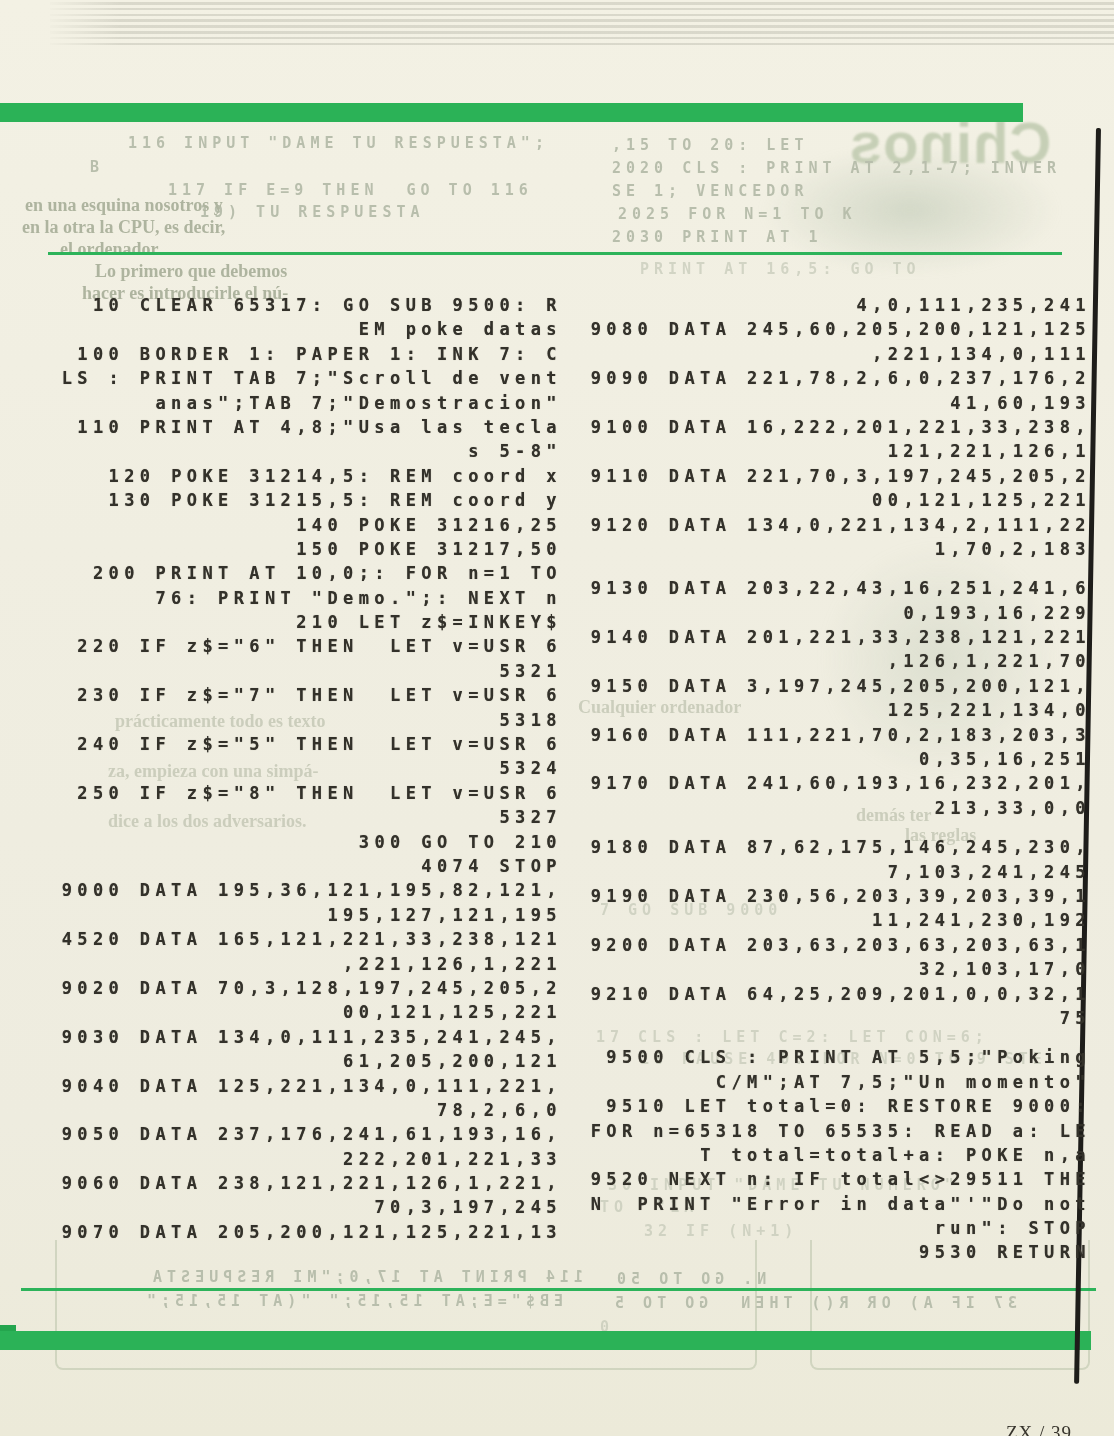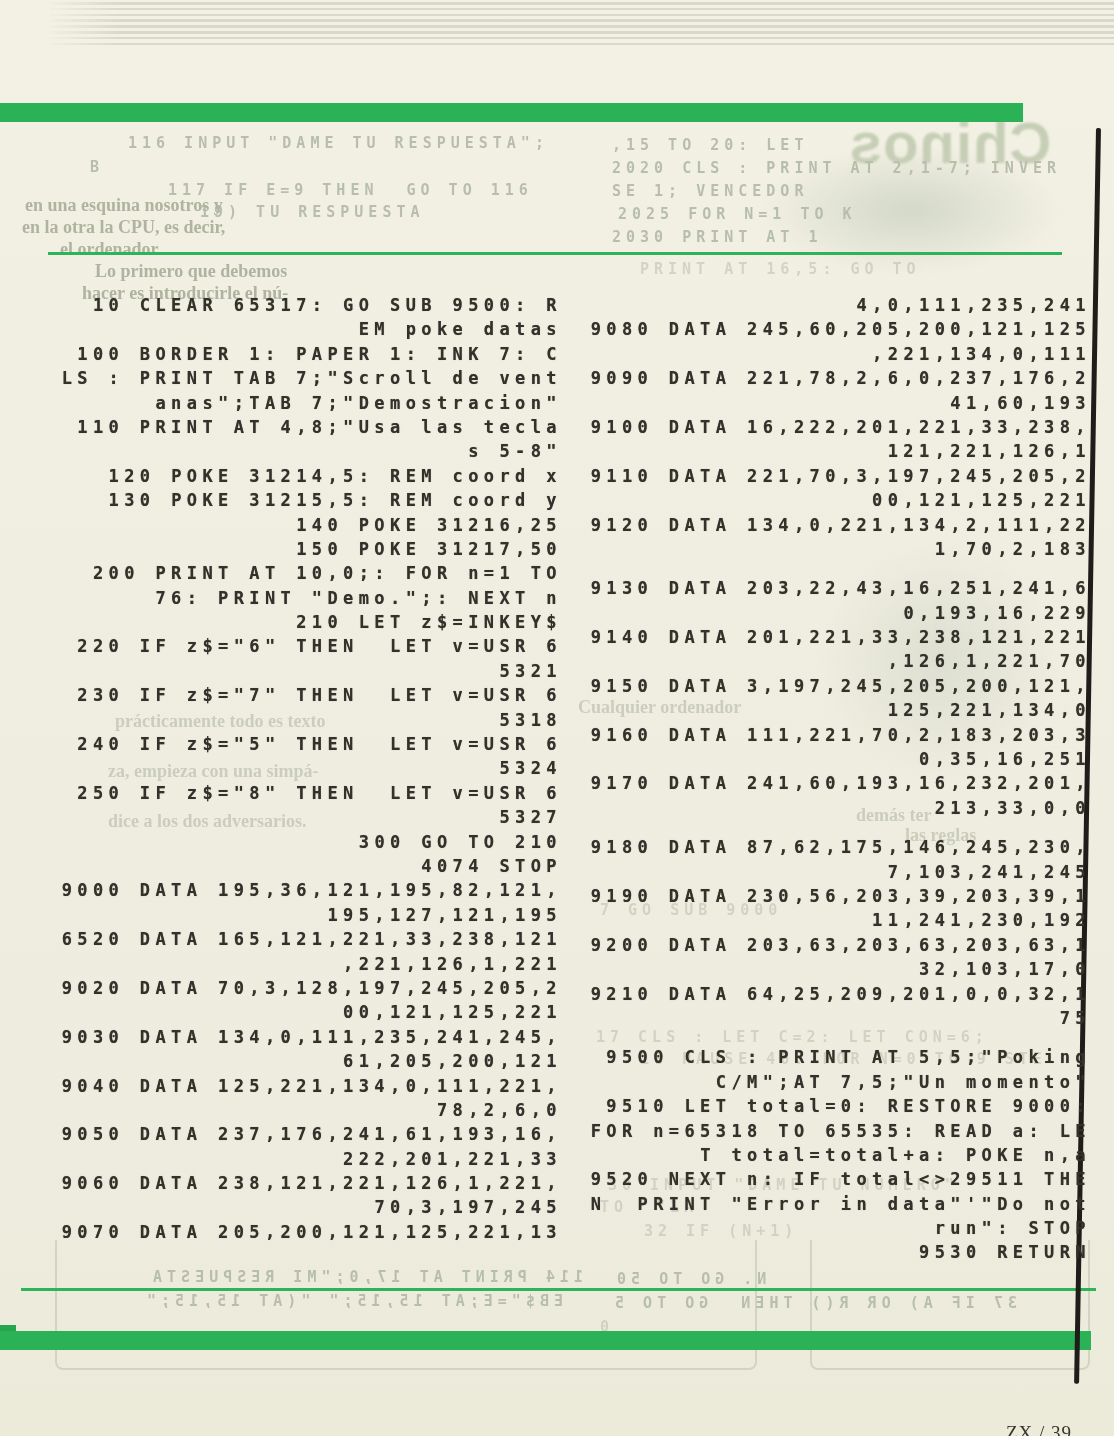--- a/index.html
+++ b/index.html
@@ -130,21 +130,21 @@
       <div class="code-line"> 230 IF z$="7" THEN  LET v=USR 6</div>
       <div class="code-line">5318</div>
       <div class="code-line"> 240 IF z$="5" THEN  LET v=USR 6</div>
       <div class="code-line">5324</div>
       <div class="code-line"> 250 IF z$="8" THEN  LET v=USR 6</div>
       <div class="code-line">5327</div>
       <div class="code-line"> 300 GO TO 210</div>
       <div class="code-line">4074 STOP</div>
       <div class="code-line">9000 DATA 195,36,121,195,82,121,</div>
       <div class="code-line">195,127,121,195</div>
-      <div class="code-line">6520 DATA 165,121,221,33,238,121</div>
+      <div class="code-line">4520 DATA 165,121,221,33,238,121</div>
       <div class="code-line">,221,126,1,221</div>
       <div class="code-line">9020 DATA 70,3,128,197,245,205,2</div>
       <div class="code-line">00,121,125,221</div>
       <div class="code-line">9030 DATA 134,0,111,235,241,245,</div>
       <div class="code-line">61,205,200,121</div>
       <div class="code-line">9040 DATA 125,221,134,0,111,221,</div>
       <div class="code-line">78,2,6,0</div>
       <div class="code-line">9050 DATA 237,176,241,61,193,16,</div>
       <div class="code-line">222,201,221,33</div>
       <div class="code-line">9060 DATA 238,121,221,126,1,221,</div>

